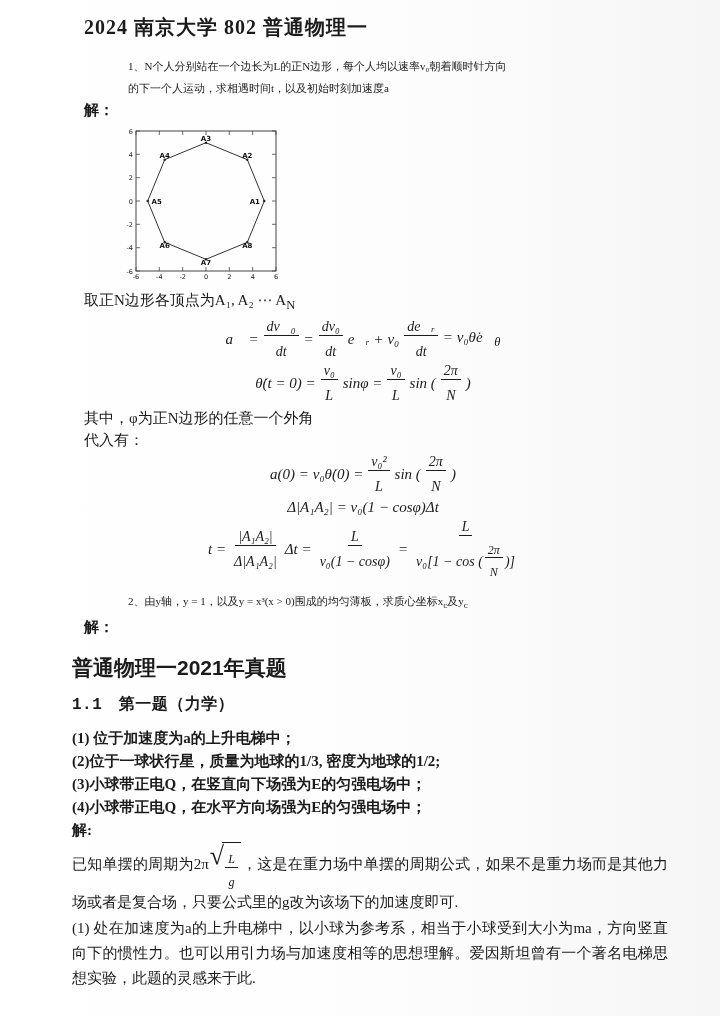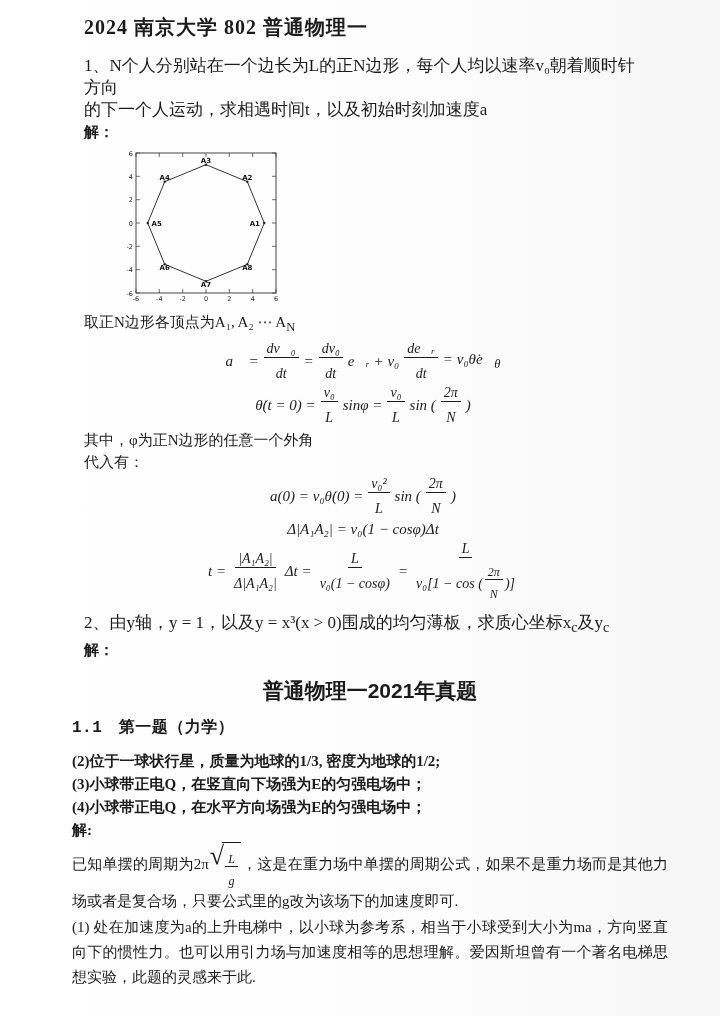--- a/index.html
+++ b/index.html
@@ -10,34 +10,34 @@
     color:#1b1b1b;
   }
   .page{position:relative;width:720px;height:1016px;}
   .part1{padding:6px 78px 0 84px;}
   .part2{padding:0 52px 0 72px;}
   .doc-title{
     font-size:20px;font-weight:bold;
     margin:8px 0 14px 0;letter-spacing:1px;
   }
   .t-line{font-size:15px;line-height:21px;}
-  .q-line{font-size:17px;line-height:22px;}
+  .q-line{font-size:11px;line-height:22px;margin-left:44px;}
   .solve-label{font-size:15px;line-height:22px;font-weight:bold;}
   .fig-wrap{margin:4px 0 2px 30px;}
   .formula{
     display:flex;justify-content:center;align-items:center;gap:5px;
     font-style:italic;font-size:15px;margin:3px 0;
   }
   .frac{display:inline-flex;flex-direction:column;align-items:center;line-height:1.15;font-size:14px;gap:8px;}
   .frac .num{border-bottom:1px solid #1b1b1b;padding:0 3px;display:inline-flex;align-items:center;justify-content:center;gap:2px;}
   .frac .den{padding:0 3px;display:inline-flex;align-items:center;justify-content:center;gap:2px;}
   .frac .frac{font-size:12px;}
   .sol-line{font-size:15px;line-height:22px;}
   .heading2{
-    text-align:center;font-size:21px;font-weight:bold;
+    text-align:left;font-size:21px;font-weight:bold;
     font-family:"Liberation Sans","DejaVu Sans",sans-serif;
     margin:16px 0 12px 0;
   }
   .heading3{
     font-size:16px;font-weight:bold;margin:0 0 12px 0;
     font-family:Liberation Mono, monospace;
     letter-spacing:.5px;
   }
   .intro{font-size:15px;line-height:23px;font-weight:bold;text-indent:28px;margin:0;}
   .item{font-size:15px;line-height:23px;font-weight:bold;margin:0;}
@@ -203,20 +203,21 @@
 
     <div class="q-line" style="margin-top:10px;"><span>2、由y轴，y = 1，以及y = x³(x &gt; 0)围成的均匀薄板，求质心坐标x</span><sub>c</sub><span>及y</span><sub>c</sub></div>
     <div class="solve-label">解：</div>
   </div>
 
   <div class="part2">
 
     <div class="heading2">普通物理一2021年真题</div>
     <div class="heading3">1.1　第一题（力学）</div>
 
+    <p class="item">(1) 位于加速度为a的上升电梯中；</p>
     <p class="item">(2)位于一球状行星，质量为地球的1/3, 密度为地球的1/2;</p>
     <p class="item">(3)小球带正电Q，在竖直向下场强为E的匀强电场中；</p>
     <p class="item">(4)小球带正电Q，在水平方向场强为E的匀强电场中；</p>
     <p class="item">解:</p>
 
     <p class="para first"><span>已知单摆的周期为2π</span><span class="sqrt">
           <span class="rad">√</span>
           <span class="radicand"><span class="frac mini">
               <span class="num">L</span>
               <span class="den">g</span>

